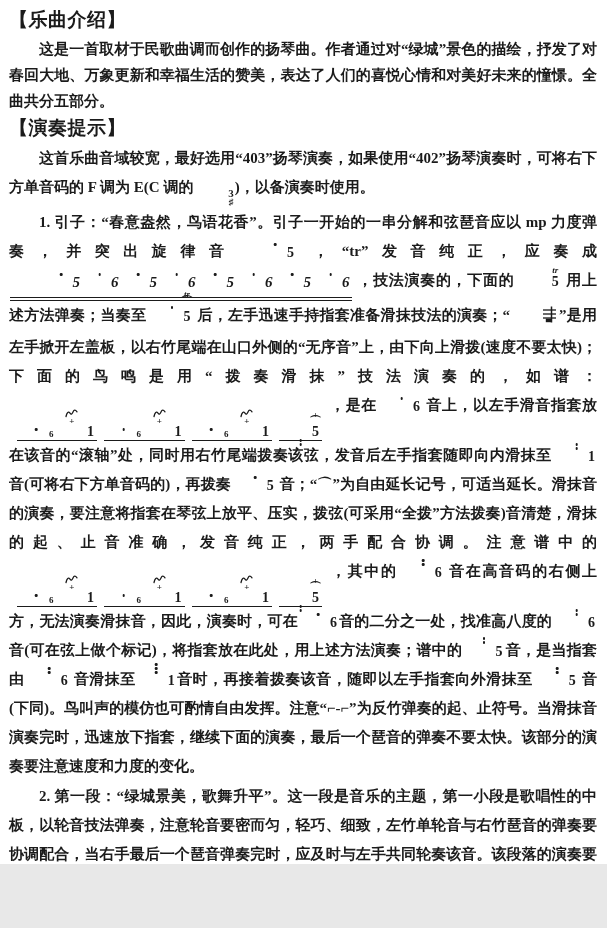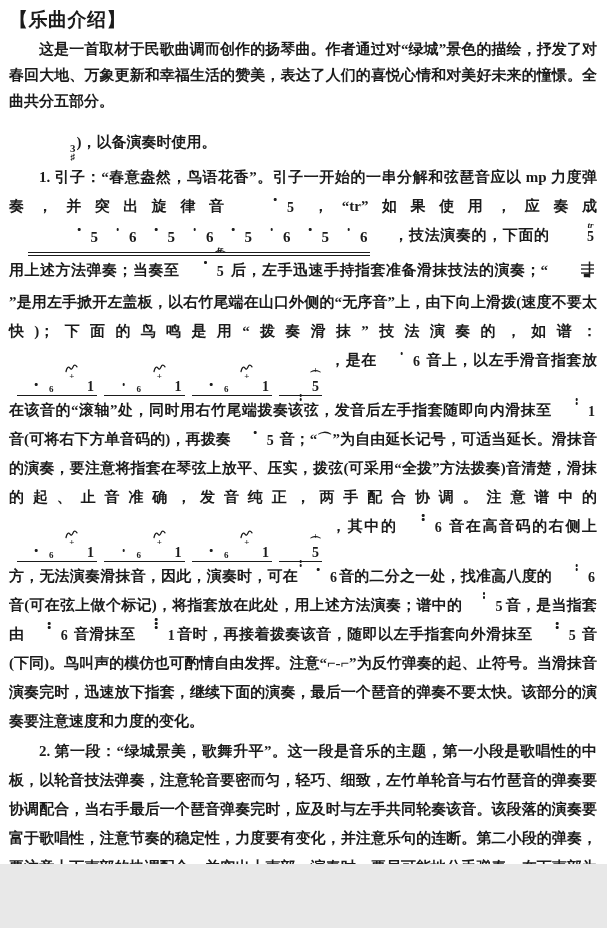--- a/index.html
+++ b/index.html
@@ -2,32 +2,32 @@
 <html><head>
 <meta charset="utf-8">
 <style>
   html,body{margin:0;padding:0;background:#e8e8e8;}
   .page{
     width:607px;height:864px;background:#ffffff;position:relative;
     box-sizing:border-box;padding:6px 10px 0 9px;overflow:hidden;
     color:#1b1b1b;font-family:"Liberation Serif","DejaVu Serif",serif;
   }
   h1.sec{font-size:19px;line-height:24px;margin:2px 0 4px 0;font-weight:bold;letter-spacing:.5px;}
-  p.intro{font-size:15px;line-height:26px;margin:2px 0 14px 0;text-align:justify;text-indent:2em;font-weight:600;}
+  p.intro{font-size:15px;line-height:26px;margin:2px 0 2px 0;text-align:justify;text-indent:2em;font-weight:600;}
   p.tp{font-size:15px;line-height:29px;margin:1px 0;text-align:justify;text-indent:2em;font-weight:600;}
   .trun{font-weight:600;}
   
   .jn{position:relative;display:inline-block;font-weight:bold;padding:0 2px;line-height:1;vertical-align:-1px;}
   .jn .num{font-size:14px;}
   .dcol{position:absolute;left:50%;transform:translateX(-50%);display:flex;flex-direction:column;align-items:center;gap:1.5px;}
   .dcol.da{bottom:calc(100% - 1px);}
   .dcol.db{top:calc(100% - 0px);}
   .dot{width:2.6px;height:2.6px;border-radius:50%;background:#1b1b1b;display:block;}
   
-  .seq{display:inline-block;border-bottom:4px double currentColor;padding:1px 2px 0 2px;margin:0 19px;vertical-align:-2px;}
+  .seq{display:inline-block;border-bottom:4px double currentColor;padding:1px 2px 0 2px;margin:0 1px;vertical-align:-2px;font-style:italic;}
   .sd{position:relative;display:inline-block;font-weight:bold;font-size:15px;line-height:1;padding:0 .5px;}
   
   .stk{position:relative;display:inline-block;font-weight:bold;padding:0 3px;line-height:1;vertical-align:-1px;}
   .stk .num{font-size:14px;}
   .stk .above{position:absolute;bottom:95%;left:50%;transform:translateX(-50%);display:flex;flex-direction:column;align-items:center;line-height:1;}
   .trm{font-size:9px;font-style:italic;font-weight:bold;}
   .arcm{font-size:12px;line-height:5px;height:6px;display:block;}
   .stk .dcol.sda{position:static;transform:none;margin:1px 0;}
   
   .frac{display:inline-flex;flex-direction:column;align-items:center;line-height:1;vertical-align:-5px;font-weight:bold;margin:0 1px;}
@@ -47,28 +47,29 @@
   .pagenum{position:absolute;right:33px;top:843px;font-size:19px;font-weight:bold;font-style:italic;letter-spacing:1px;margin-top:29px;}
   .watermark{position:absolute;right:7px;top:874px;display:flex;align-items:center;}
   .wm-text{font-size:22px;font-weight:bold;color:#1d4ed8;letter-spacing:2px;line-height:1;}
 </style>
 </head>
 <body>
 
 <div class="page">
   <h1 class="sec">【乐曲介绍】</h1>
   <p class="intro">这是一首取材于民歌曲调而创作的扬琴曲。作者通过对“绿城”景色的描绘，抒发了对春回大地、万象更新和幸福生活的赞美，表达了人们的喜悦心情和对美好未来的憧憬。全曲共分五部分。</p>
+  <h1 class="sec">【演奏提示】</h1>
   <div id="tips-container">
-      <p class="tp"><span class="frac">
+      <p class="tp"><span class="trun">这首乐曲音域较宽，最好选用“403”扬琴演奏，如果使用“402”扬琴演奏时，可将右下方单音码的 F 调为 E(C 调的 </span><span class="frac">
           <span class="ft">3</span>
           <span class="fb">♯</span>
         </span><span class="trun">)，以备演奏时使用。</span></p>
       <p class="tp"><span class="trun">1. 引子：“春意盎然，鸟语花香”。引子一开始的一串分解和弦琶音应以 mp 力度弹奏，并突出旋律音 </span><span class="jn"><span class="num">5</span><span class="dcol da">
             <i class="dot"></i>
-          </span></span><span class="trun"> ，“tr”如果使用，应奏成 </span><span class="seq"><span class="sd">5<span class="dcol da">
+          </span></span><span class="trun"> ，“tr”发音纯正，应奏成 </span><span class="seq"><span class="sd">5<span class="dcol da">
               <i class="dot"></i>
             </span></span><span class="sd">6<span class="dcol da">
               <i class="dot"></i>
             </span></span><span class="sd">5<span class="dcol da">
               <i class="dot"></i>
             </span></span><span class="sd">6<span class="dcol da">
               <i class="dot"></i>
             </span></span><span class="sd">5<span class="dcol da">
               <i class="dot"></i>
             </span></span><span class="sd">6<span class="dcol da">

